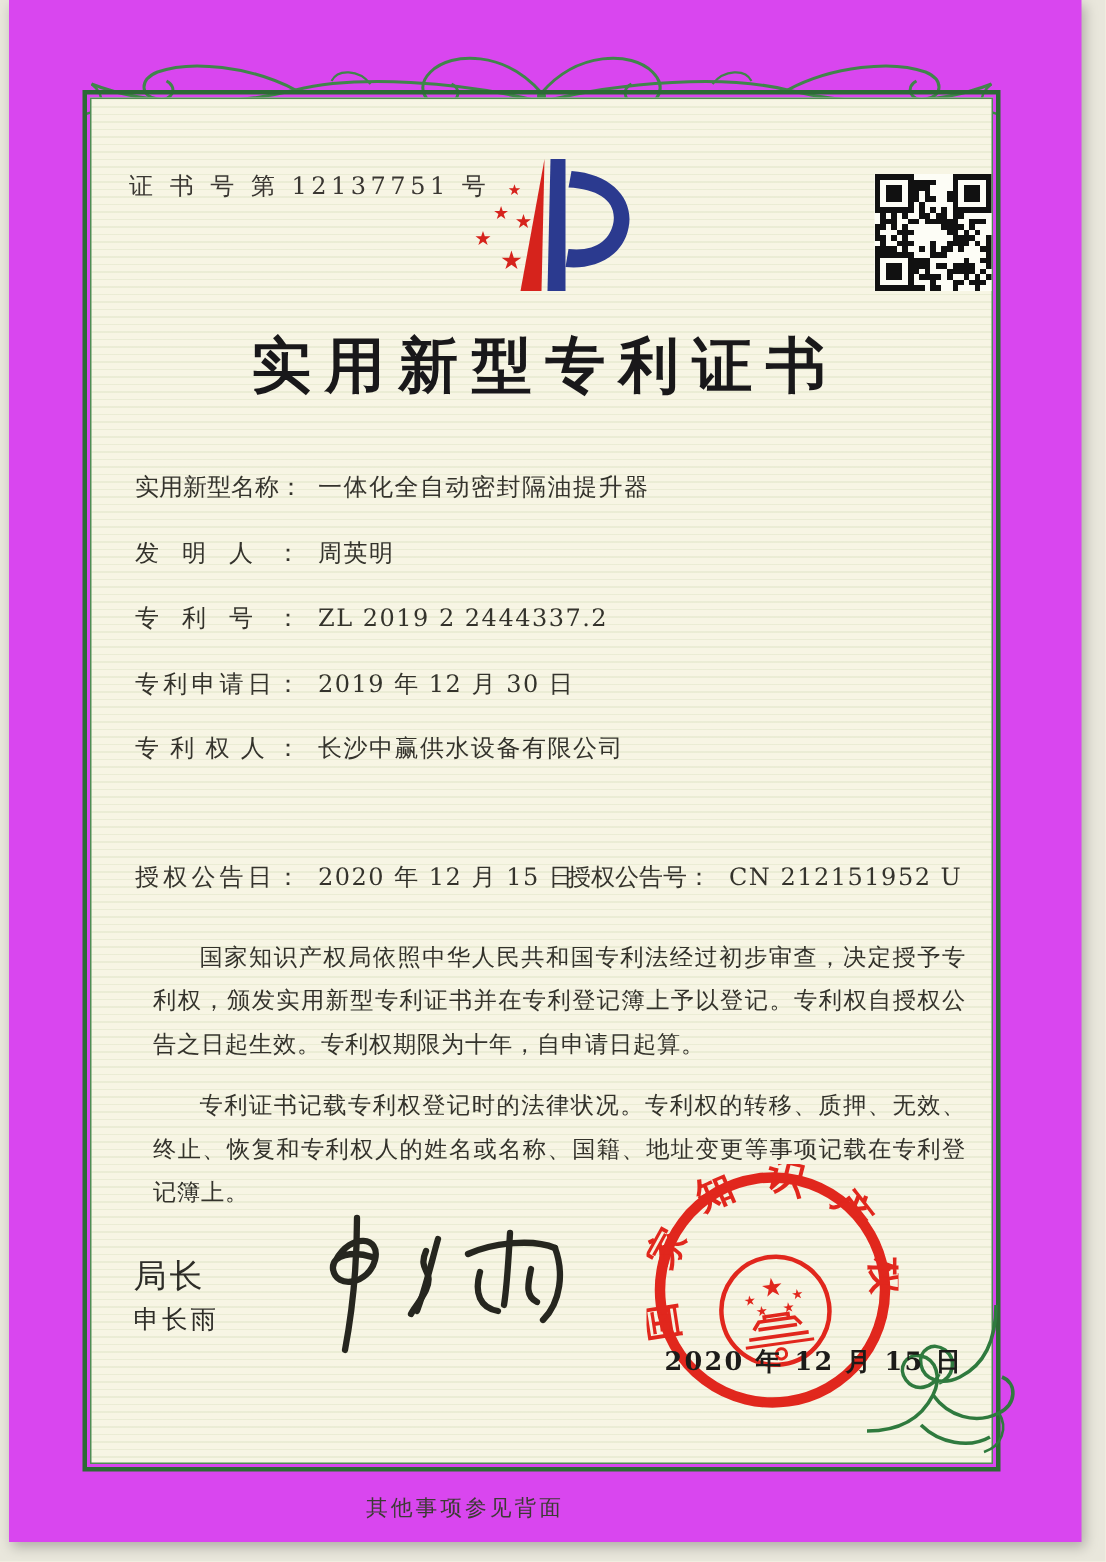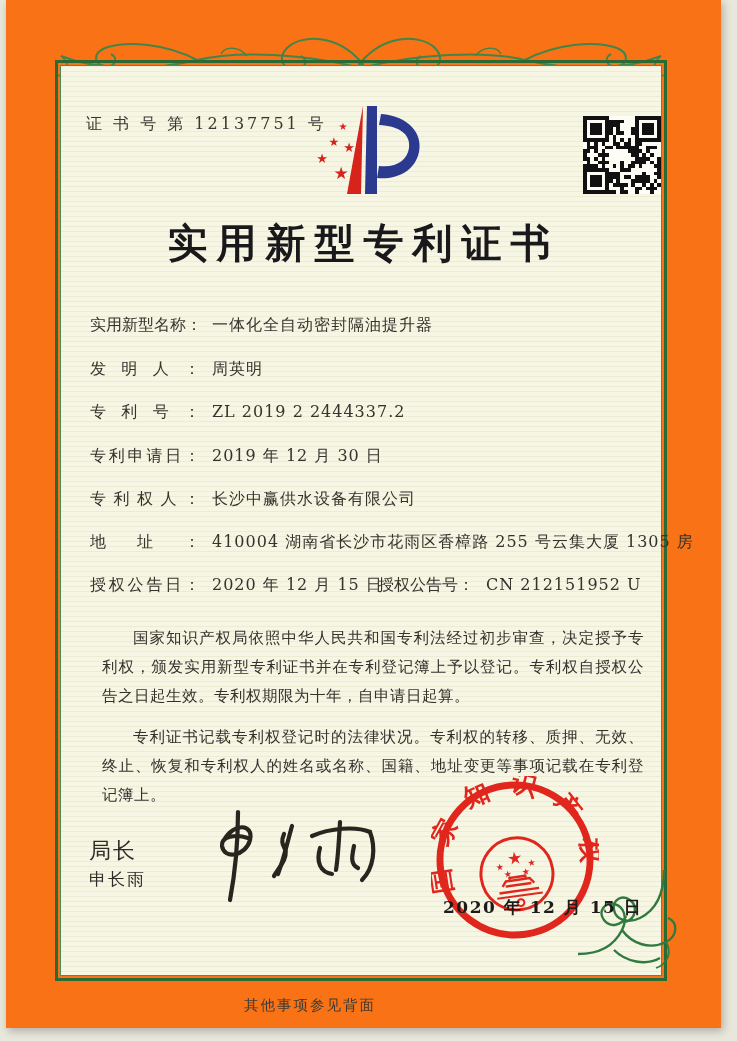--- a/index.html
+++ b/index.html
@@ -3,21 +3,21 @@
 <meta charset="utf-8">
 <style>
   html,body{margin:0;padding:0;}
   body{
     width:737px;height:1041px;position:relative;overflow:hidden;
     background:#e9e7dc;
     font-family:"DejaVu Serif","Liberation Serif",serif;
   }
   .paper{
     position:absolute;left:6px;top:0;width:715px;height:1028px;
-    background:#f97316;
+    background:#d946ef;
     box-shadow:2px 3px 8px rgba(0,0,0,.25);
   }
   .frame{
     position:absolute;left:49px;top:60px;width:606px;height:915px;
     border:3px solid #2c6a35;
   }
   .frame-inner{
     position:absolute;left:2px;top:2px;right:2px;bottom:2px;
     border:1px solid #4f8d55;
     background:
@@ -363,23 +363,20 @@
   </div>
   <div class="row" style="top:402px">
     <span class="flabel">专利号：</span><span class="fvalue">ZL 2019 2 2444337.2</span>
   </div>
   <div class="row" style="top:446px">
     <span class="flabel">专利申请日：</span><span class="fvalue">2019 年 12 月 30 日</span>
   </div>
   <div class="row" style="top:489px">
     <span class="flabel">专利权人：</span><span class="fvalue">长沙中赢供水设备有限公司</span>
   </div>
-  <div class="row" style="top:532px">
-    <span class="flabel">地址：</span><span class="fvalue">410004 湖南省长沙市花雨区香樟路 255 号云集大厦 1305 房</span>
-  </div>
   <div class="row" style="top:575px">
     <span class="flabel">授权公告日：</span><span class="fvalue">2020 年 12 月 15 日</span>
     <span class="second-field">
       <span>授权公告号：</span><span class="fvalue">CN 212151952 U</span>
     </span>
   </div>
 
   <div class="paras">
     <p>国家知识产权局依照中华人民共和国专利法经过初步审查，决定授予专利权，颁发实用新型专利证书并在专利登记簿上予以登记。专利权自授权公告之日起生效。专利权期限为十年，自申请日起算。</p>
     <p>专利证书记载专利权登记时的法律状况。专利权的转移、质押、无效、终止、恢复和专利权人的姓名或名称、国籍、地址变更等事项记载在专利登记簿上。</p>

